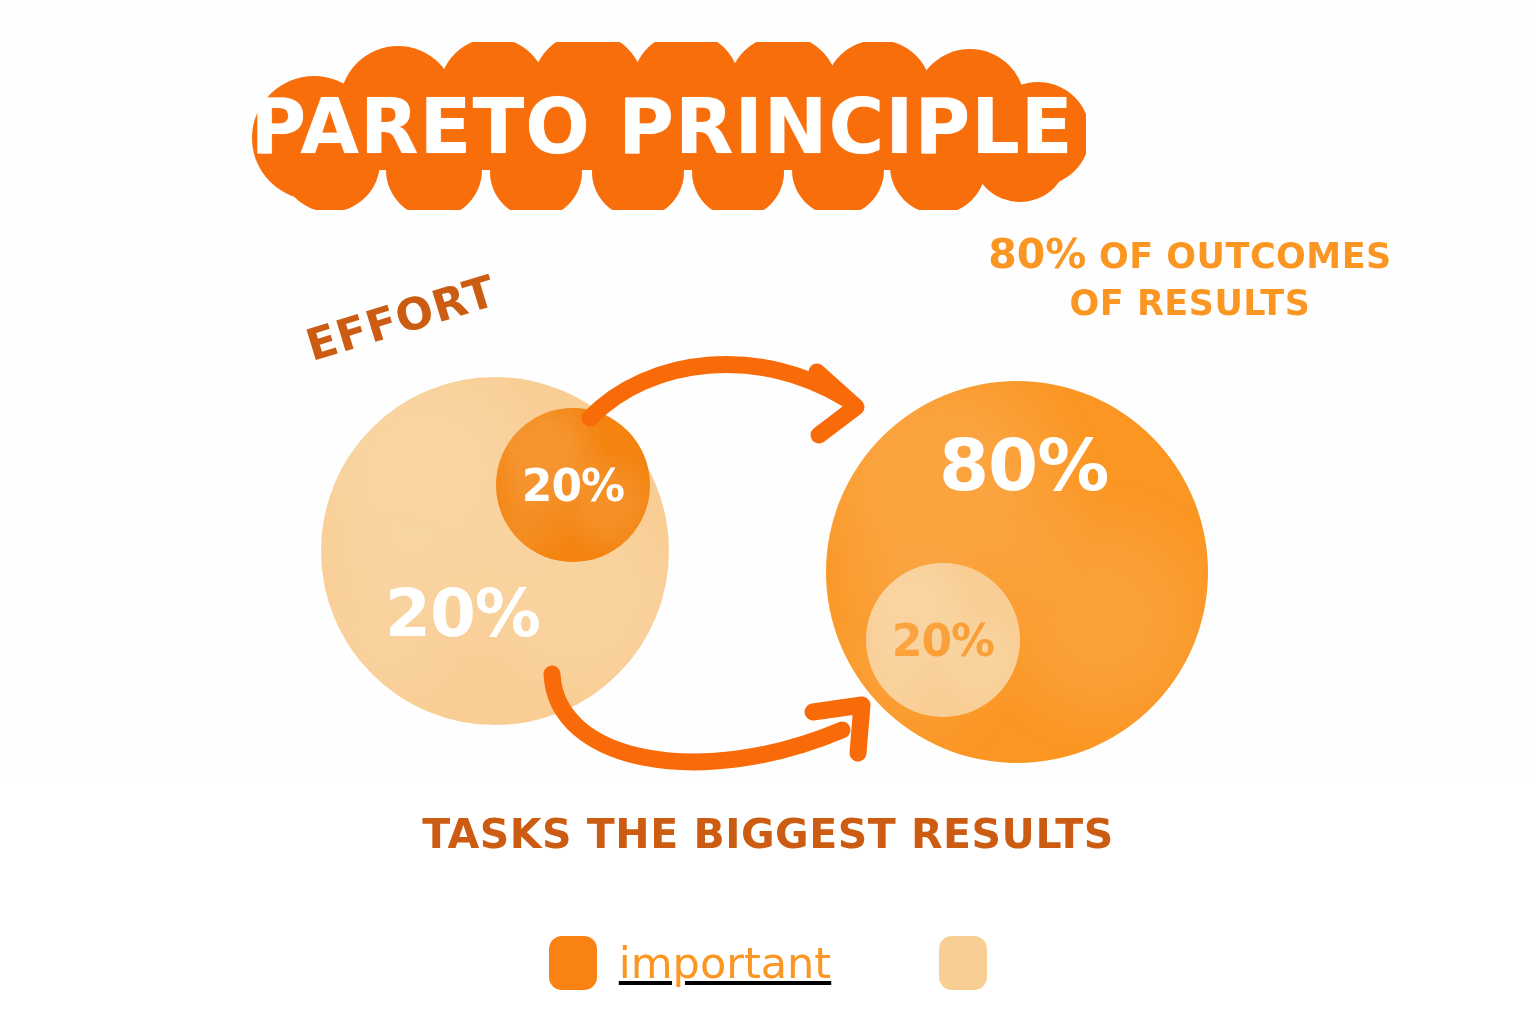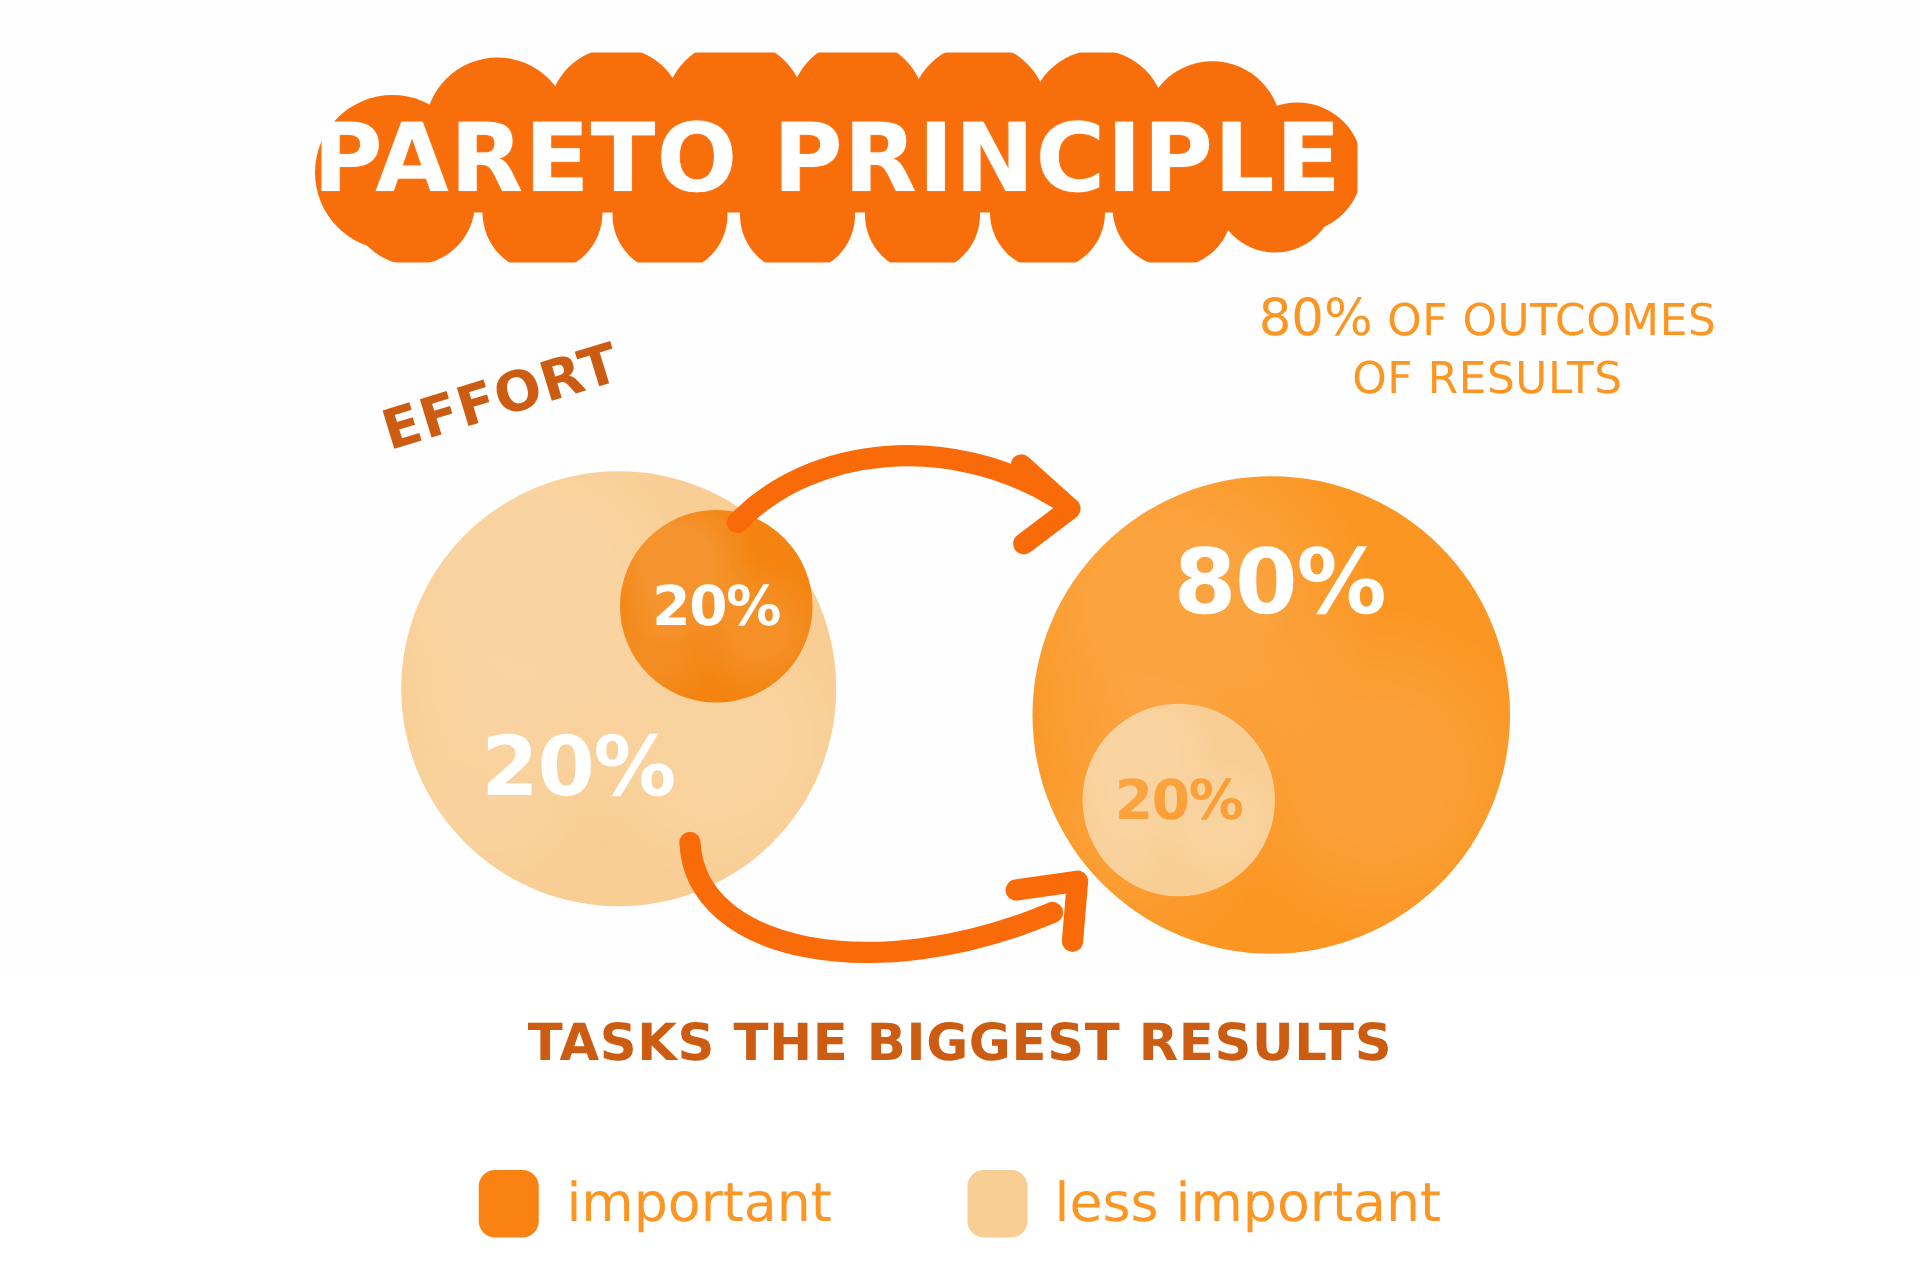--- a/index.html
+++ b/index.html
@@ -49,21 +49,21 @@
 
   
   #headline {
     position: absolute;
     left: 955px;
     top: 228px;
     width: 470px;
     text-align: center;
     color: #FB9622;
     font-family: "DejaVu Sans", sans-serif;
-    font-weight: normal;
+    font-weight: bold;
     font-size: 35px;
     line-height: 1.30;
     letter-spacing: 0.5px;
   }
   #headline .big {
     font-size: 41px;
     letter-spacing: 0px;
   }
   #headline .ln { display: block; white-space: nowrap; }
 
@@ -197,20 +197,21 @@
     width: 1000px;
     display: flex;
     align-items: center;
     justify-content: center;
     gap: 108px;
   }
   .legend-item {
     display: flex;
     align-items: center;
     gap: 22px;
+    text-decoration: underline;
   }
   .legend-swatch {
     width: 48px;
     height: 54px;
     border-radius: 13px;
   }
   .legend-label {
     color: #FB9622;
     font-family: "DejaVu Sans", sans-serif;
     font-size: 43px;
@@ -286,17 +287,16 @@
     <span class="ln">TASKS THE BIGGEST RESULTS</span>
   </div>
 
   <div id="legend">
     <div class="legend-item">
       <span class="legend-swatch" style="background:#F98212"></span>
       <span class="legend-label">important</span>
     </div>
     <div class="legend-item">
       <span class="legend-swatch" style="background:#F9CE94"></span>
-      <span class="legend-label">less important</span>
     </div>
   </div>
 
 </div>
 
 </body></html>

